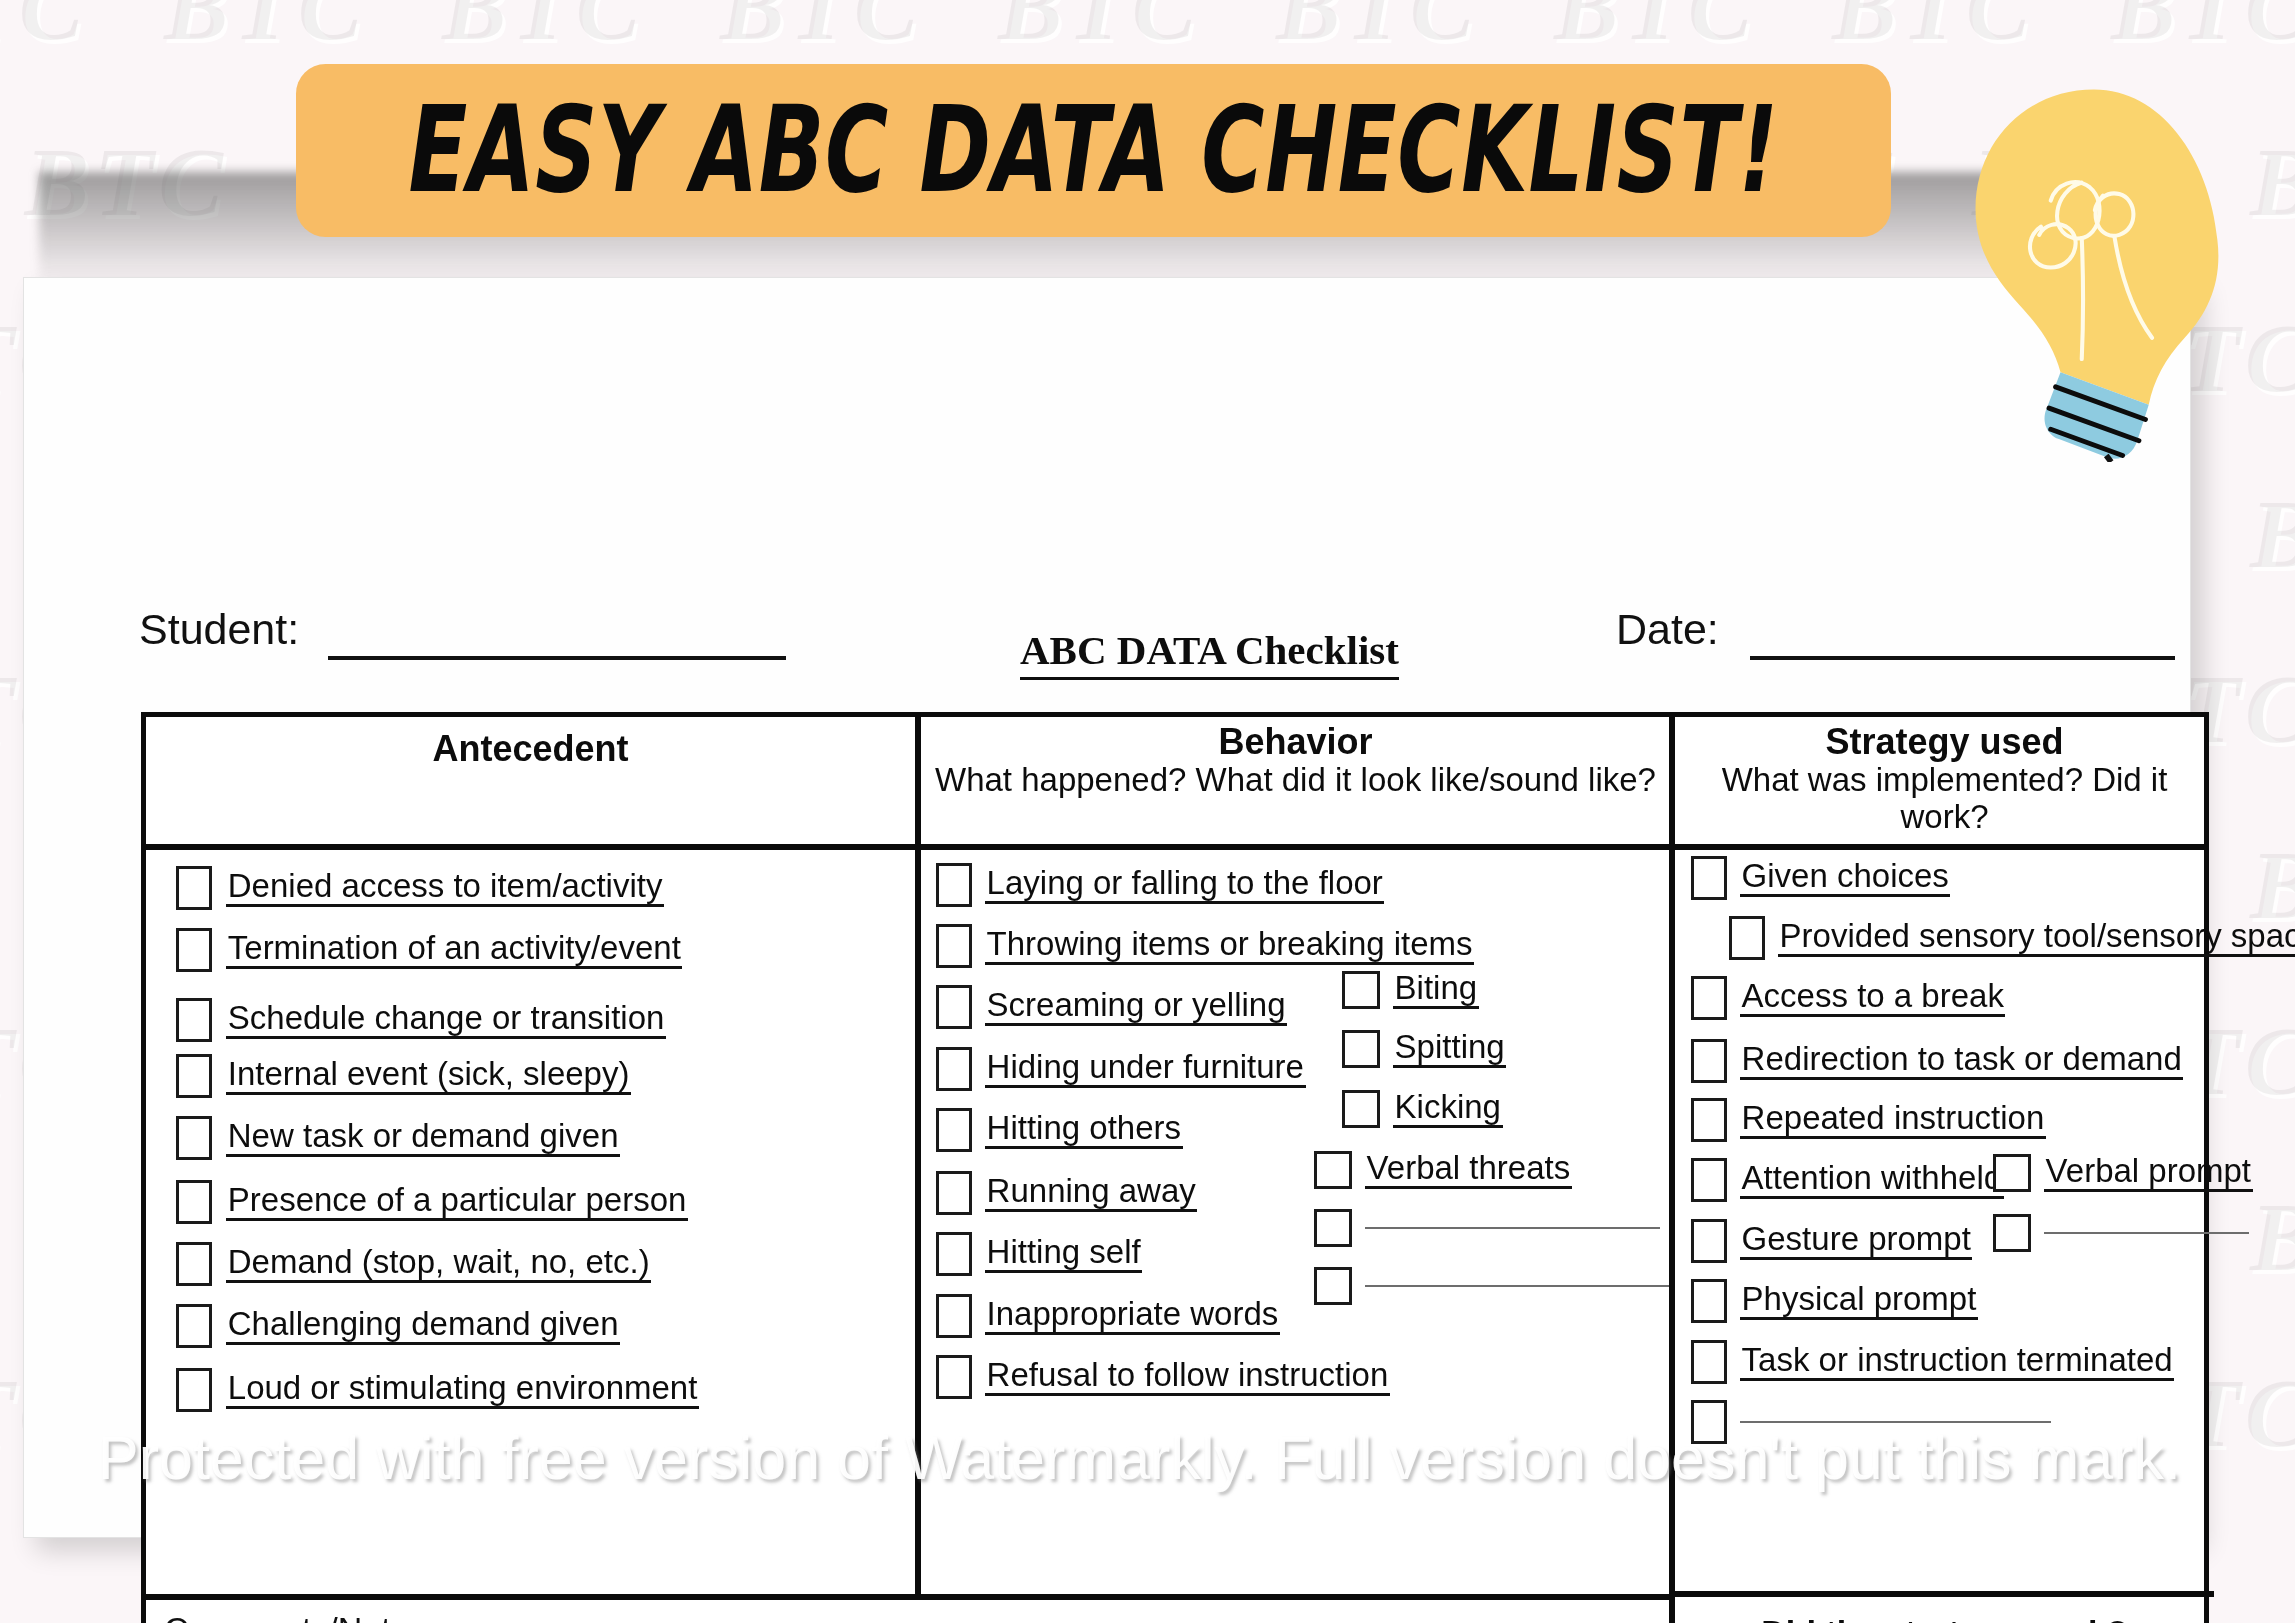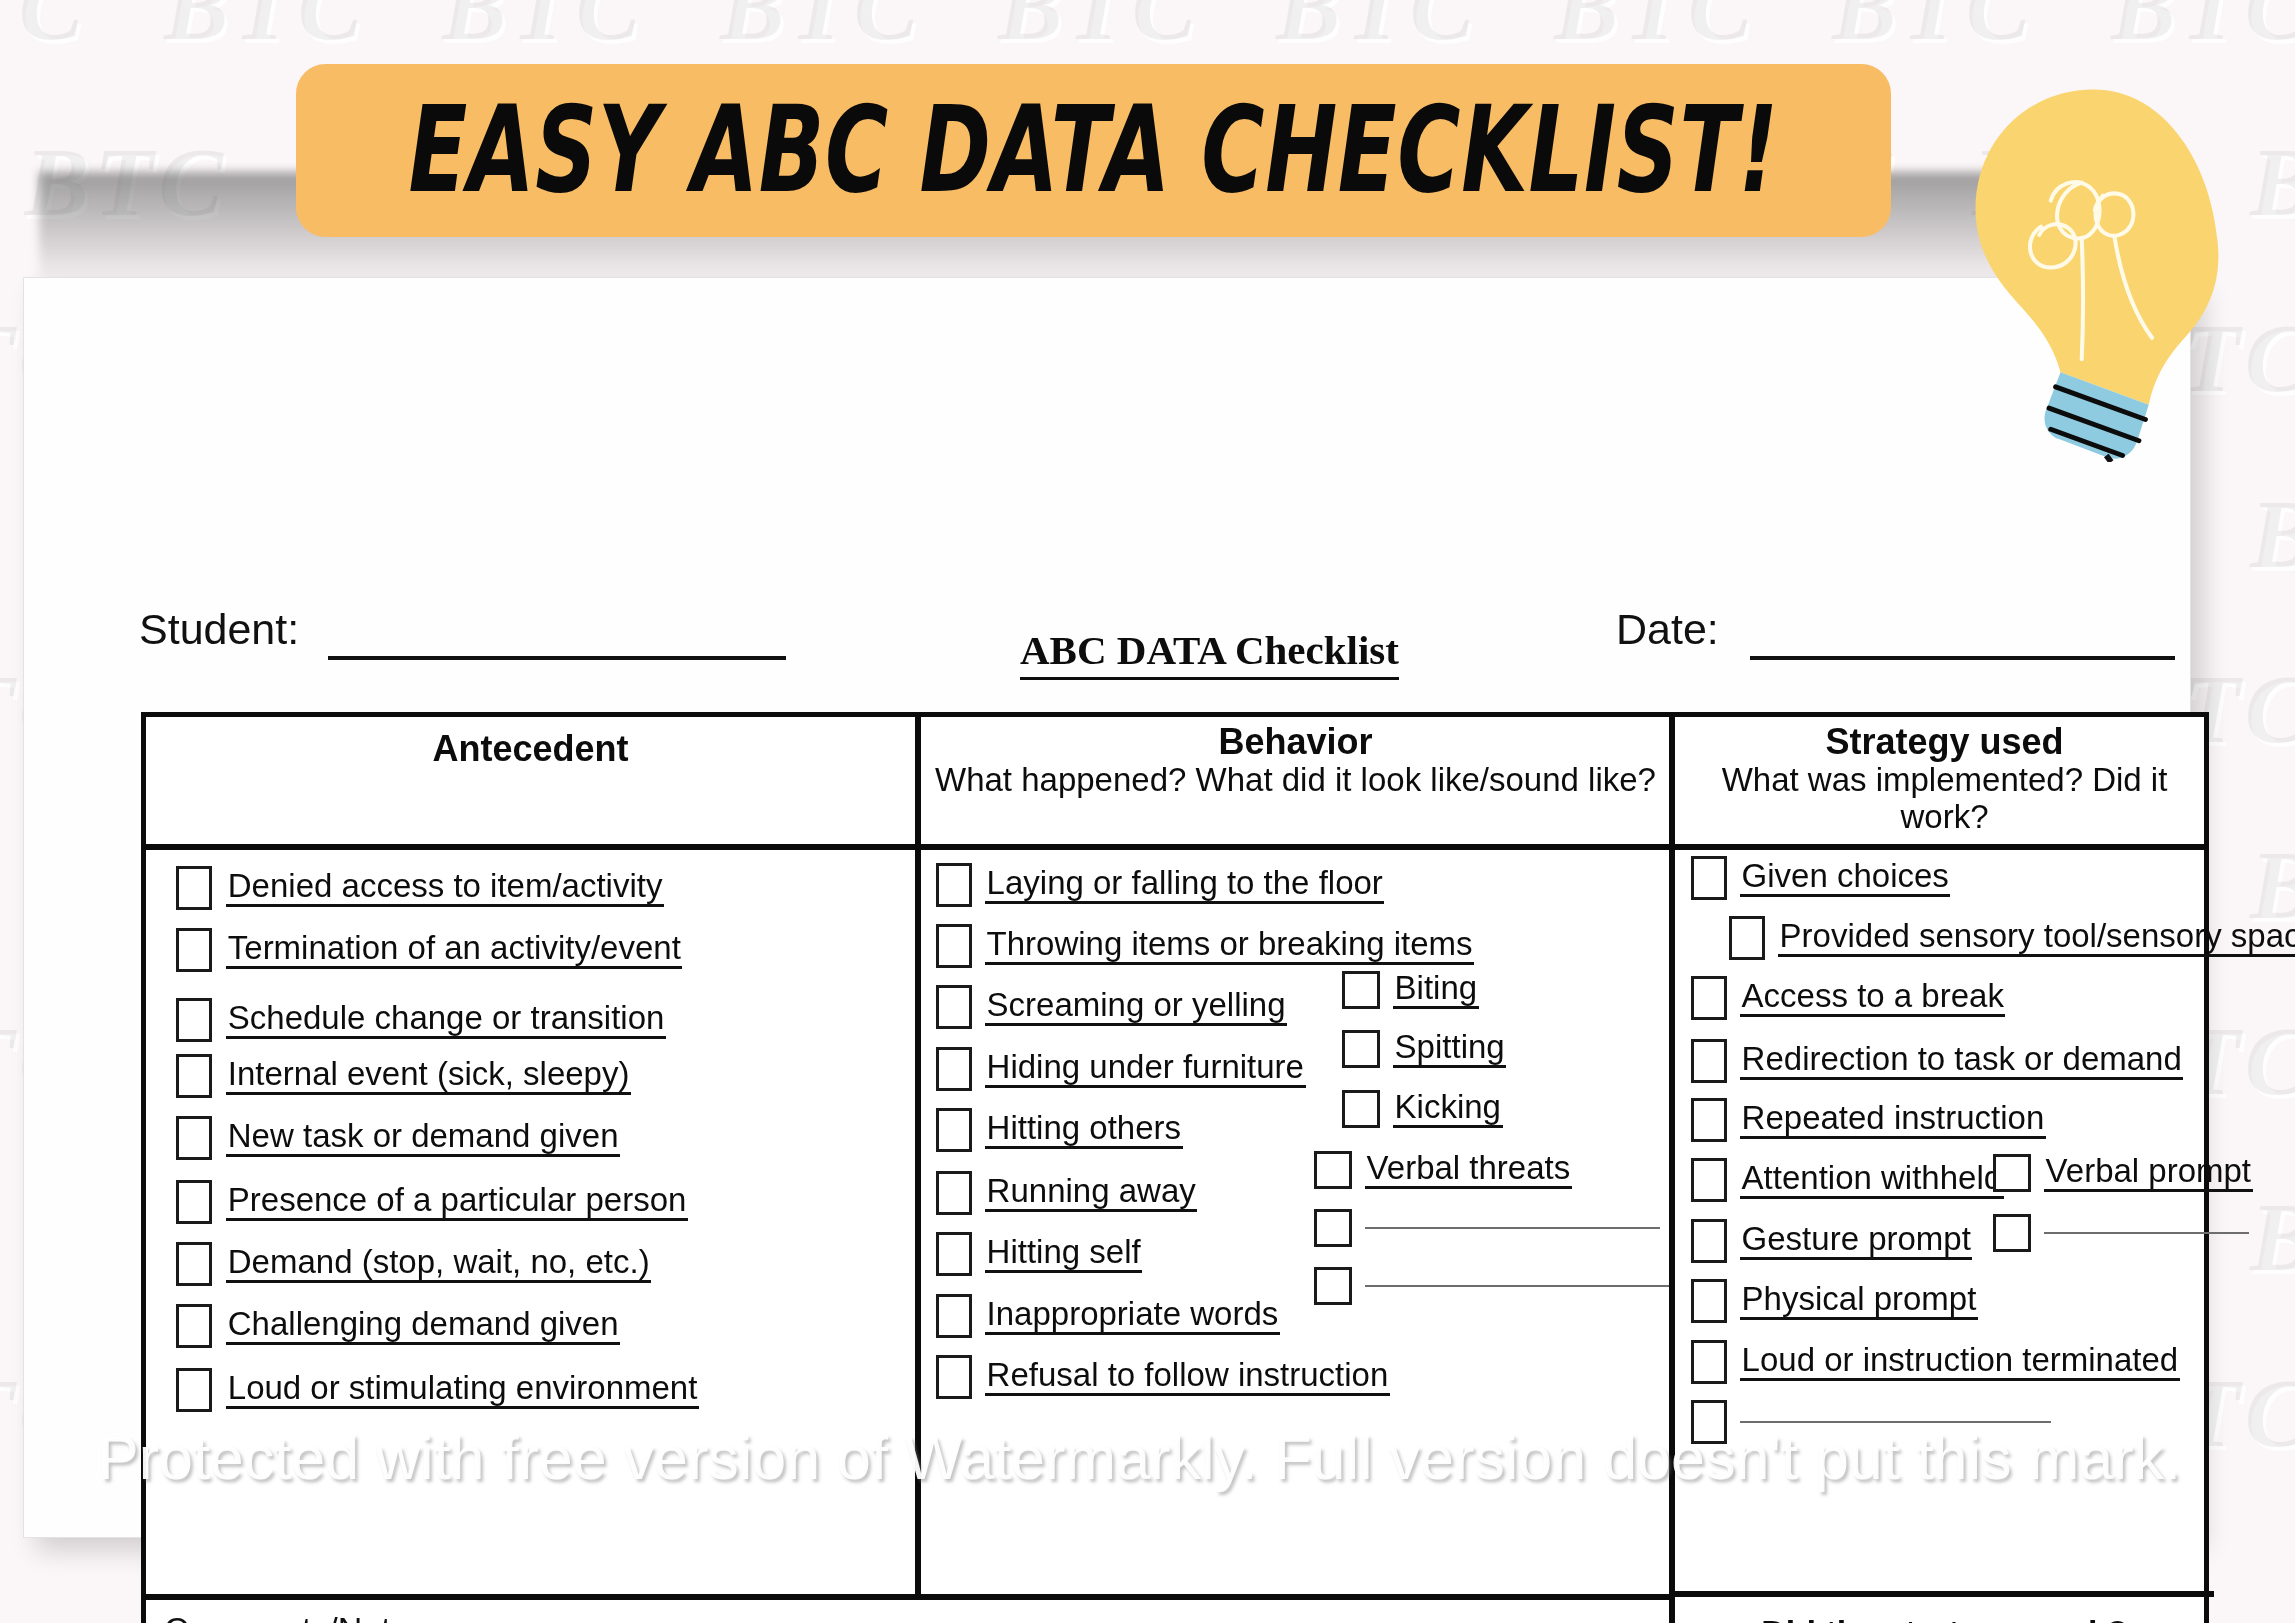--- a/index.html
+++ b/index.html
@@ -432,21 +432,21 @@
             <div class="ilabel">Gesture prompt</div>
           </div>
           <div class="item" style="left: 1545px; top: 562px;">
             <div class="cbox"></div>
             <div style="width: 13px; flex: 0 0 auto;"></div>
             <div class="ilabel">Physical prompt</div>
           </div>
           <div class="item" style="left: 1545px; top: 623px;">
             <div class="cbox"></div>
             <div style="width: 13px; flex: 0 0 auto;"></div>
-            <div class="ilabel">Loud or instruction terminated</div>
+            <div class="ilabel">Task or instruction terminated</div>
           </div>
           <div class="item" style="left: 1545px; top: 683px;">
             <div class="cbox"></div>
             <div style="width: 13px; flex: 0 0 auto;"></div>
             <div class="blankline" style="width: 311px;"></div>
           </div>
         </div>
       <div class="col" id="col-strategy-right">
           <div class="item" style="left: 1847px; top: 437px;">
             <div class="cbox sq"></div>

